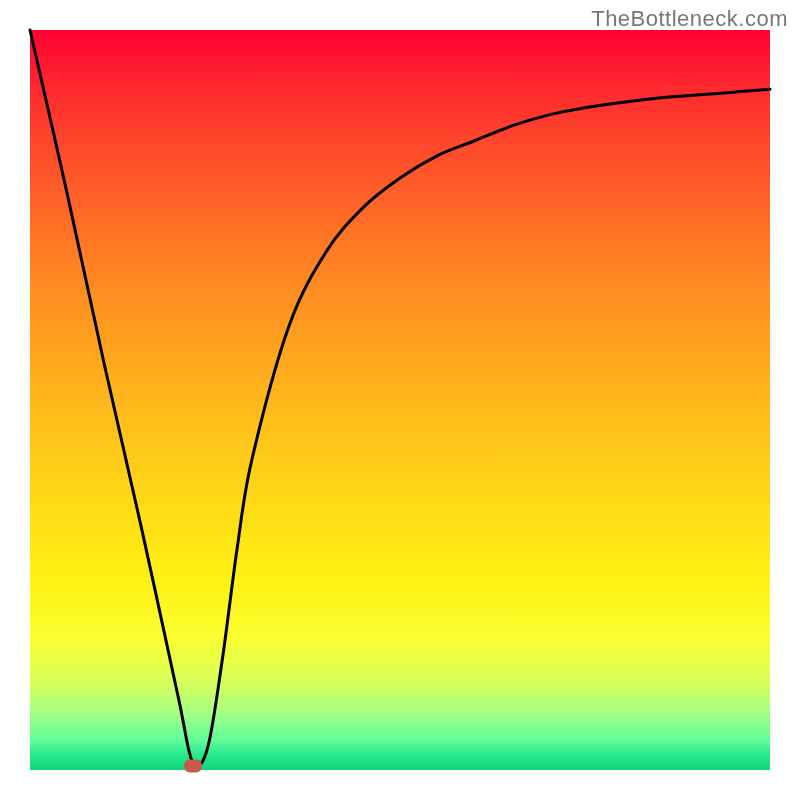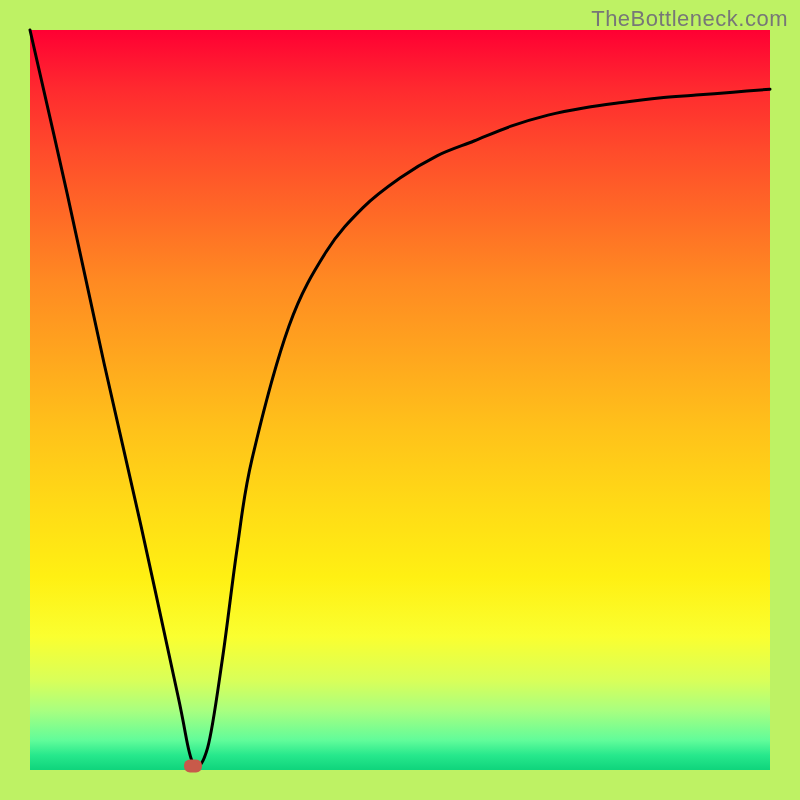--- a/index.html
+++ b/index.html
@@ -8,21 +8,21 @@
     width: 800px;
     height: 800px;
     background: #000;
     overflow: hidden;
     font-family: Arial, Helvetica, sans-serif;
   }
   .frame {
     position: relative;
     width: 800px;
     height: 800px;
-    background: #bef264;
+    background: #ffffff;
   }
   .plot-area {
     position: absolute;
     left: 30px;
     top: 30px;
     width: 740px;
     height: 740px;
     
     background: linear-gradient(to bottom,
       #ff0033 0%,

